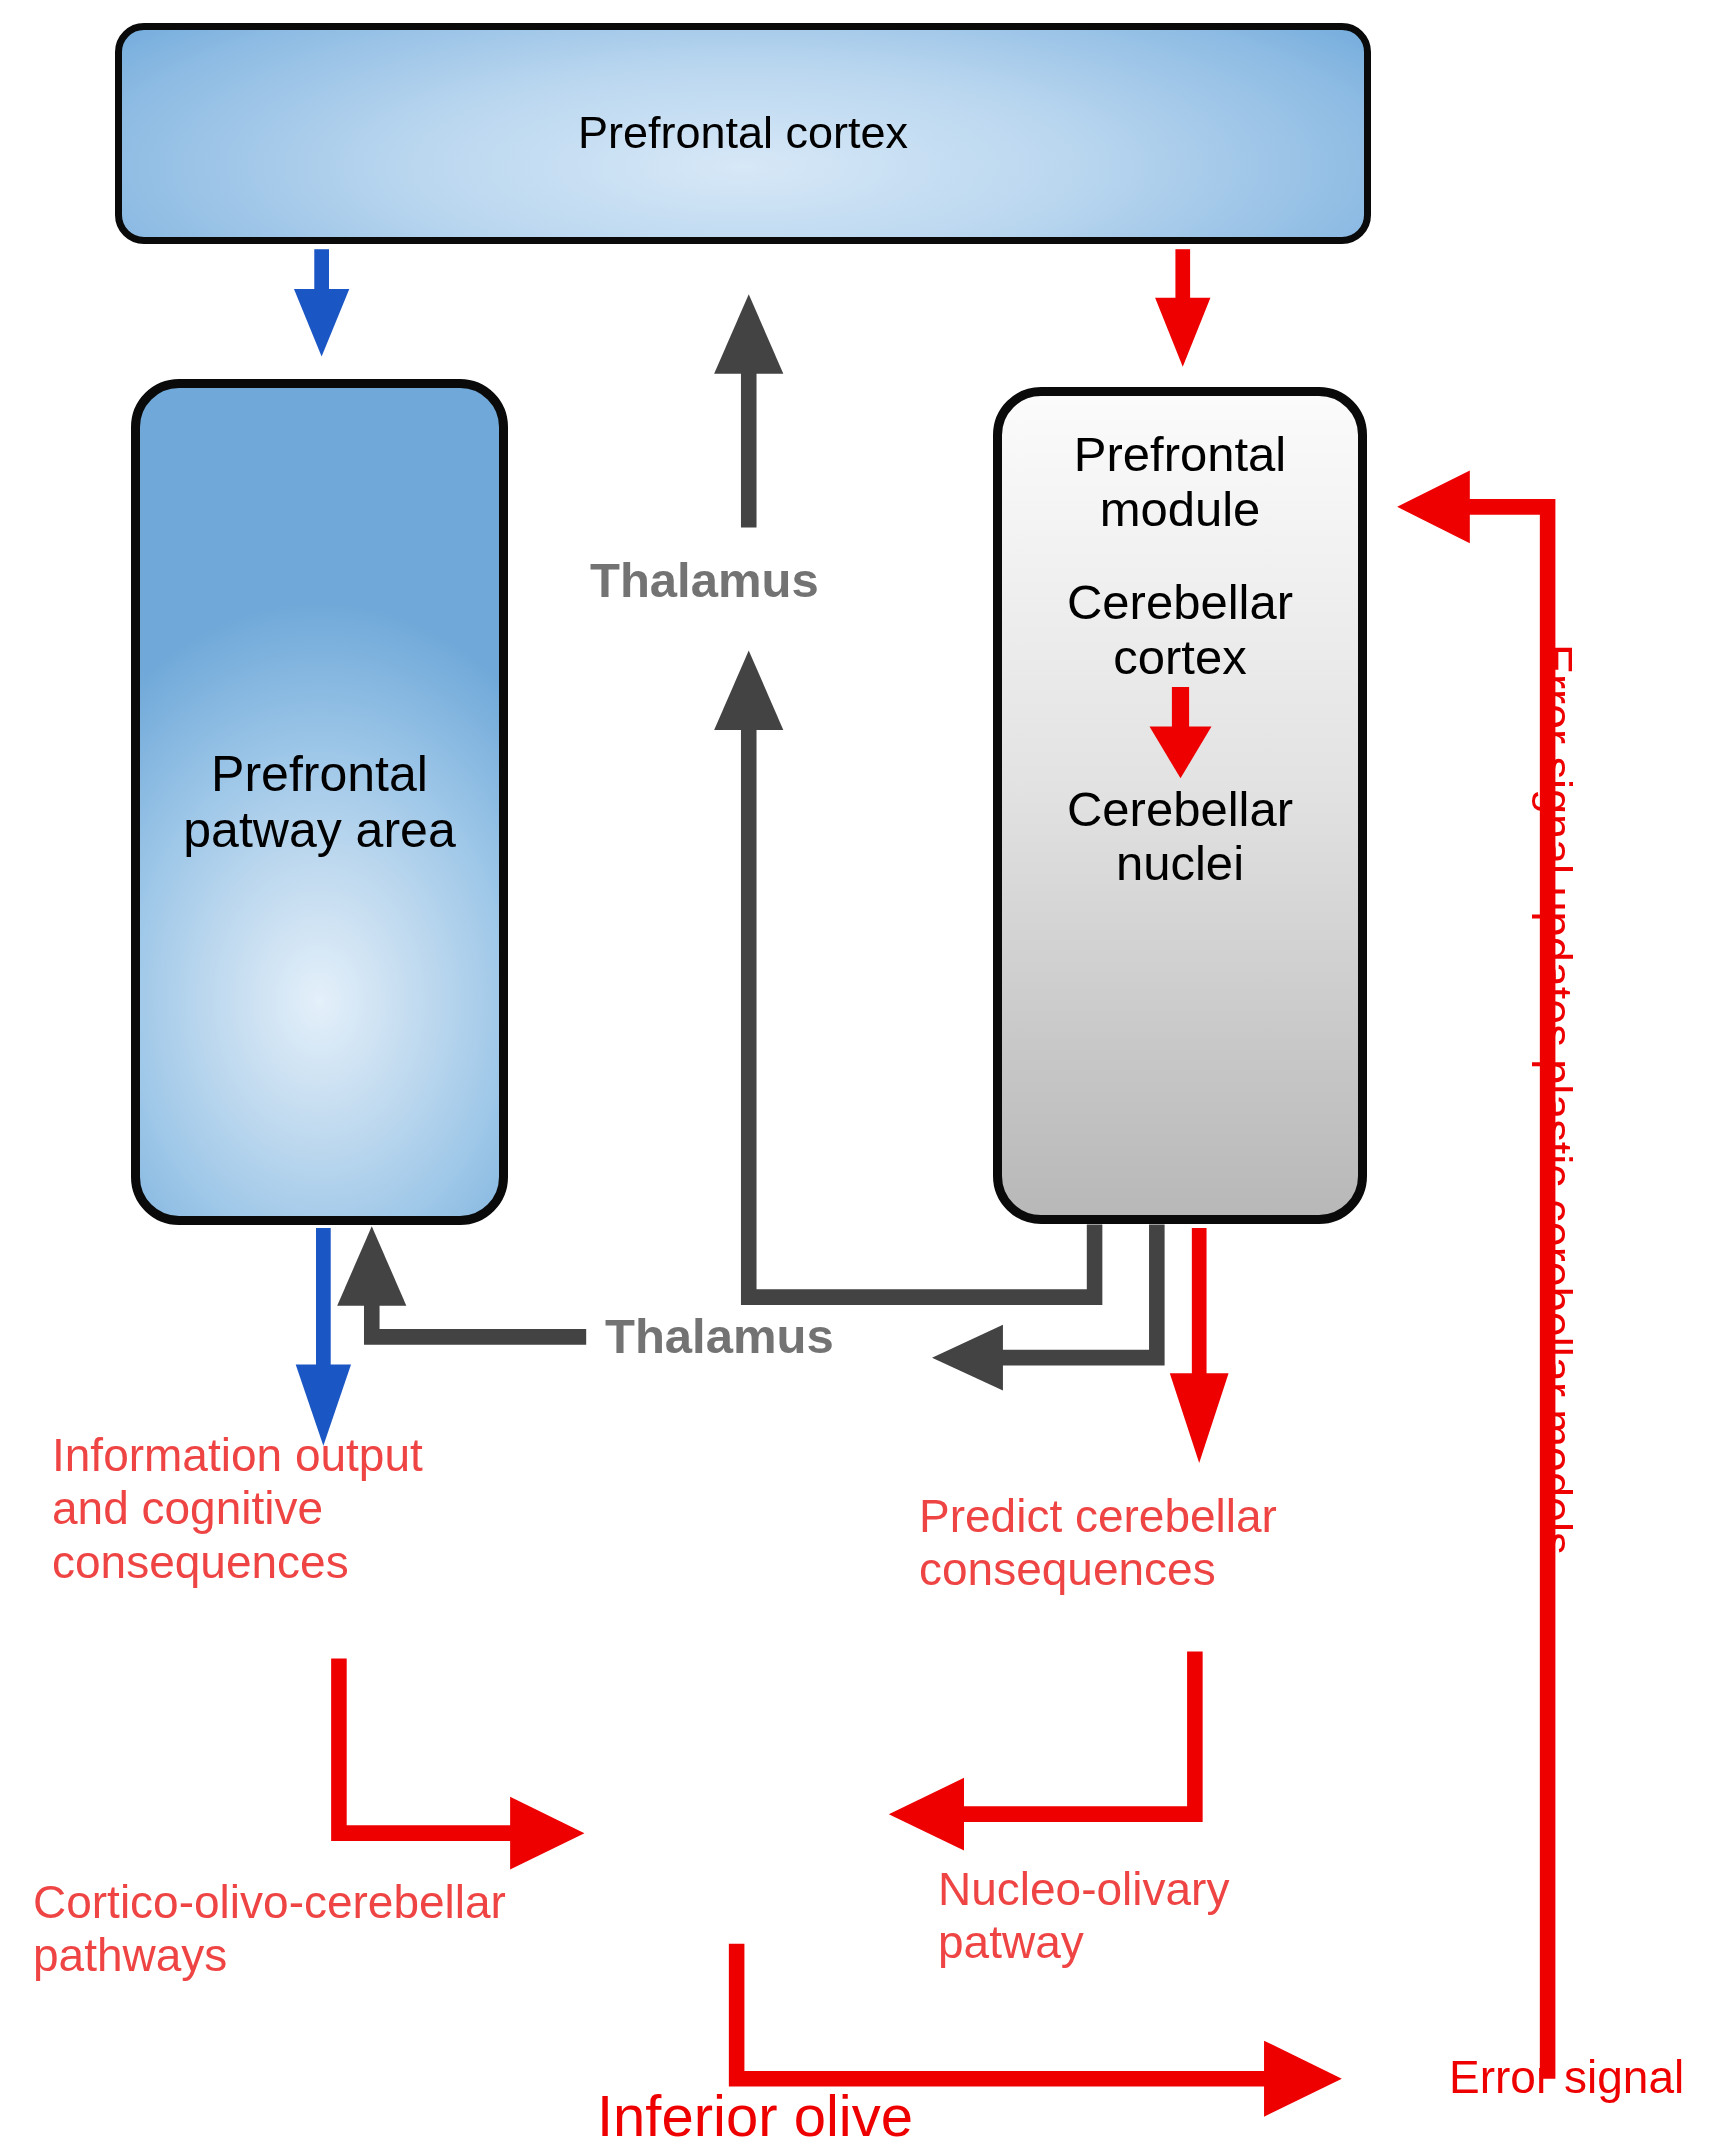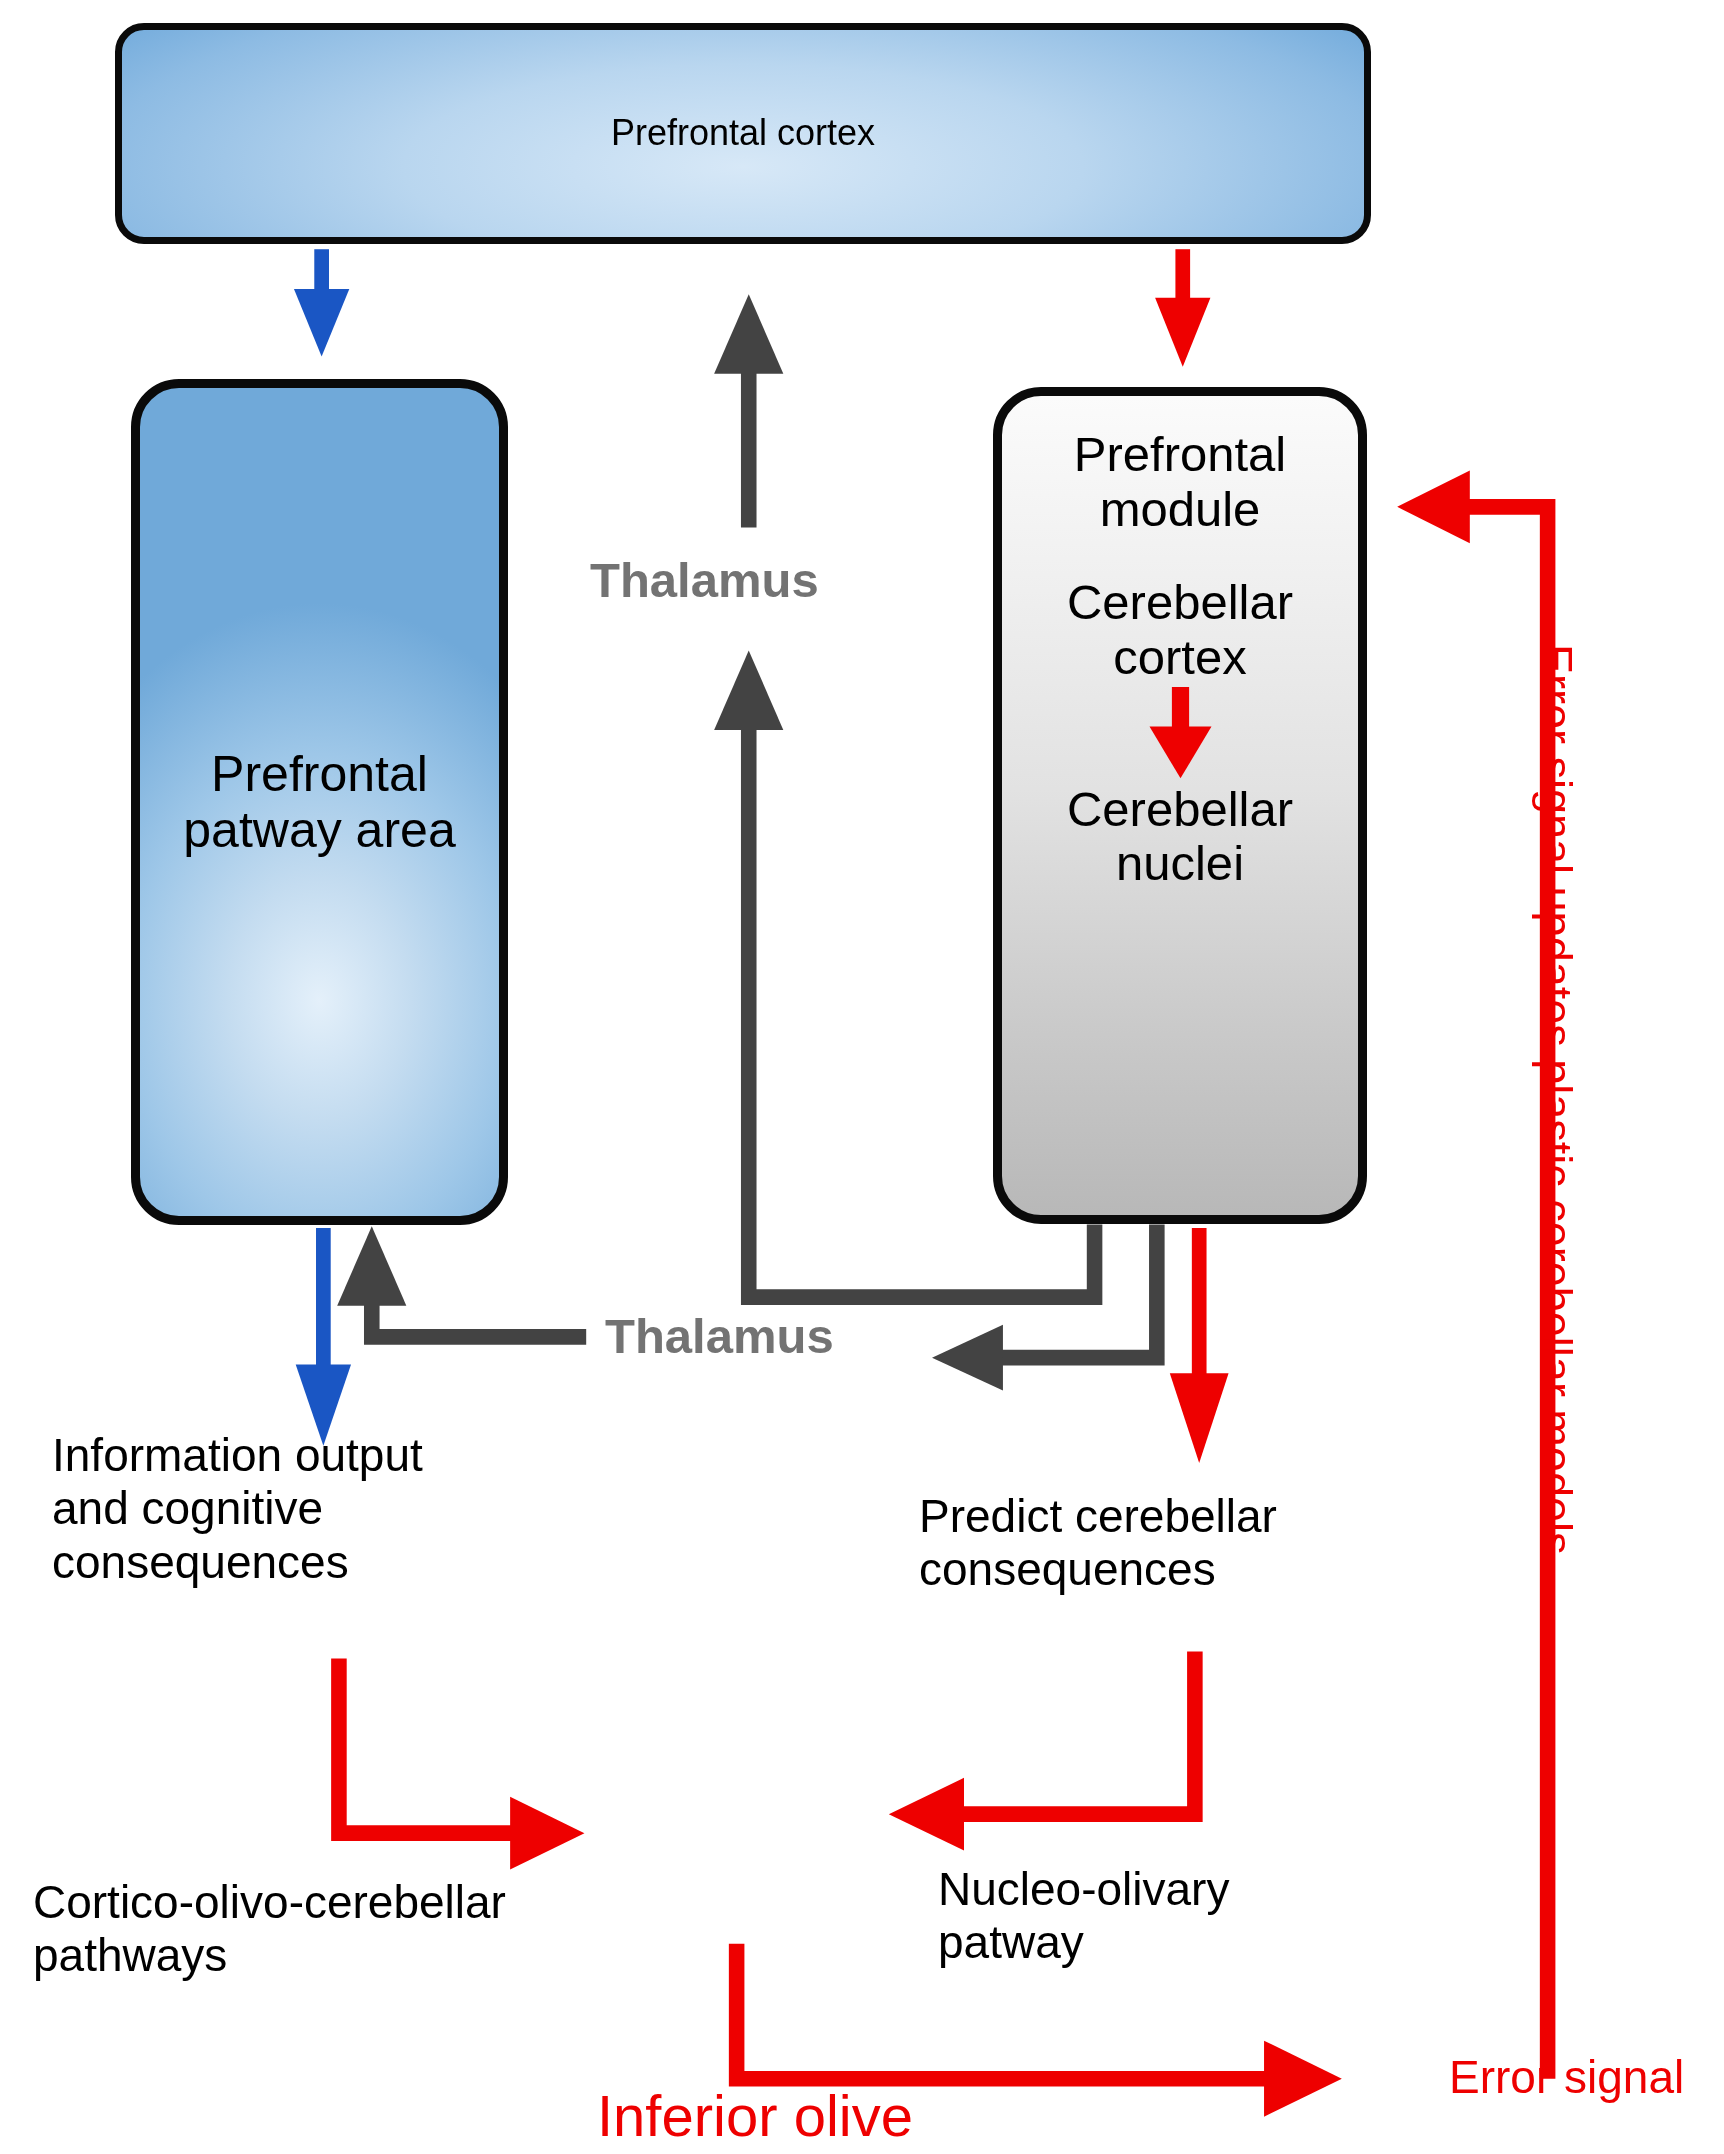--- a/index.html
+++ b/index.html
@@ -33,21 +33,21 @@
     color: #000000;
   }
   
   #prefrontal-cortex {
     left: 115px; top: 22.5px;
     width: 1256px; height: 221px;
     border: 7.8px solid #0a0a0a;
     border-radius: 29px;
     background: radial-gradient(ellipse 72% 130% at 50% 66%,
                  #d7e8f7 0%, #b9d6ef 38%, #8dbbe3 72%, #5d9ed6 100%);
-    font-size: 36px;
+    font-size: 45px;
     line-height: 1.08;
   }
   
   #prefrontal-target-area {
     left: 131px; top: 379px;
     width: 377px; height: 846px;
     border: 9.5px solid #0a0a0a;
     border-radius: 48px;
     background: radial-gradient(ellipse 85% 48% at 50% 74%,
                  #e4f0fa 0%, #c4dcf0 30%, #9ec7e8 62%, #70a9d9 100%);
@@ -82,21 +82,21 @@
     border: 8.6px solid #0a0a0a;
     border-radius: 50%;
     background: radial-gradient(ellipse 62% 58% at 44% 42%,
                  #e0e0e0 0%, #cfcfcf 35%, #bdbdbd 68%, #a8a8a8 100%);
     font-size: 47px;
     font-weight: bold;
   }
   
   .label {
     position: absolute;
-    color: #000000;
+    color: #ef4444;
     line-height: 1.16;
     white-space: pre-line;
   }
   .label.gray {
     color: #737373;
     font-weight: bold;
   }
   .label.red { color: #ee0000; }
   #thalamus-upper-label {
     left: 590px; top: 552px;

